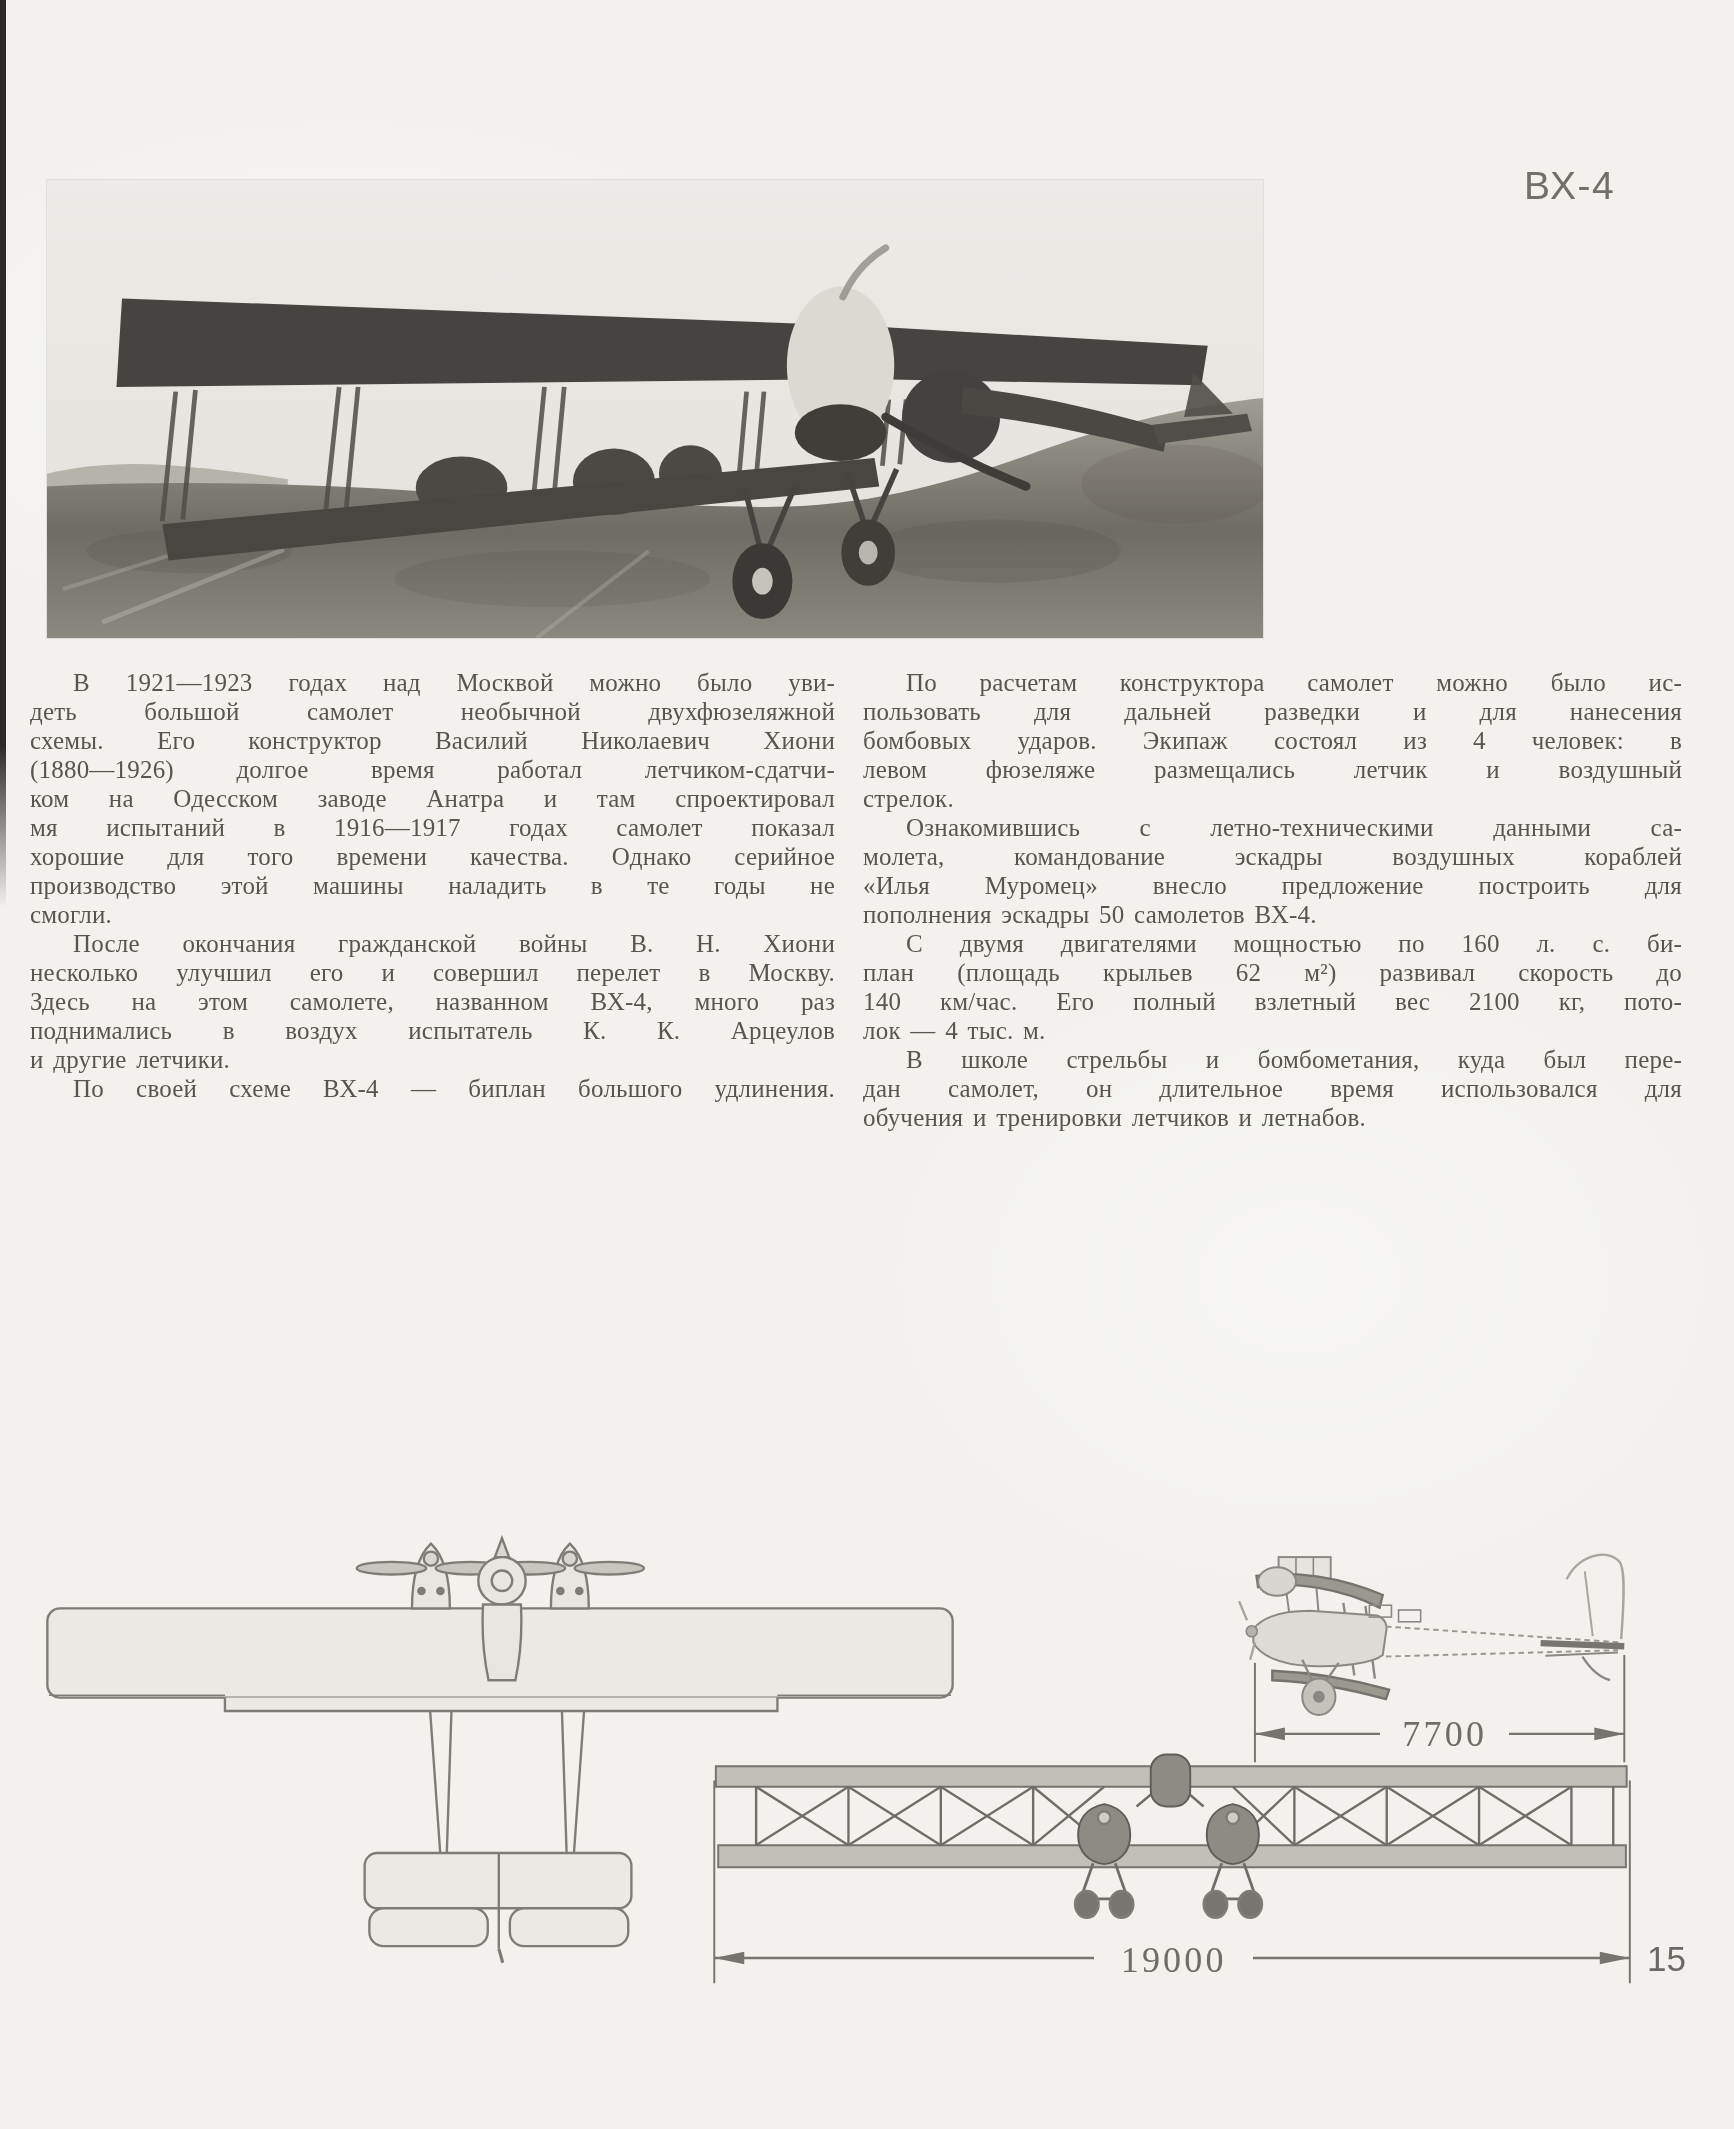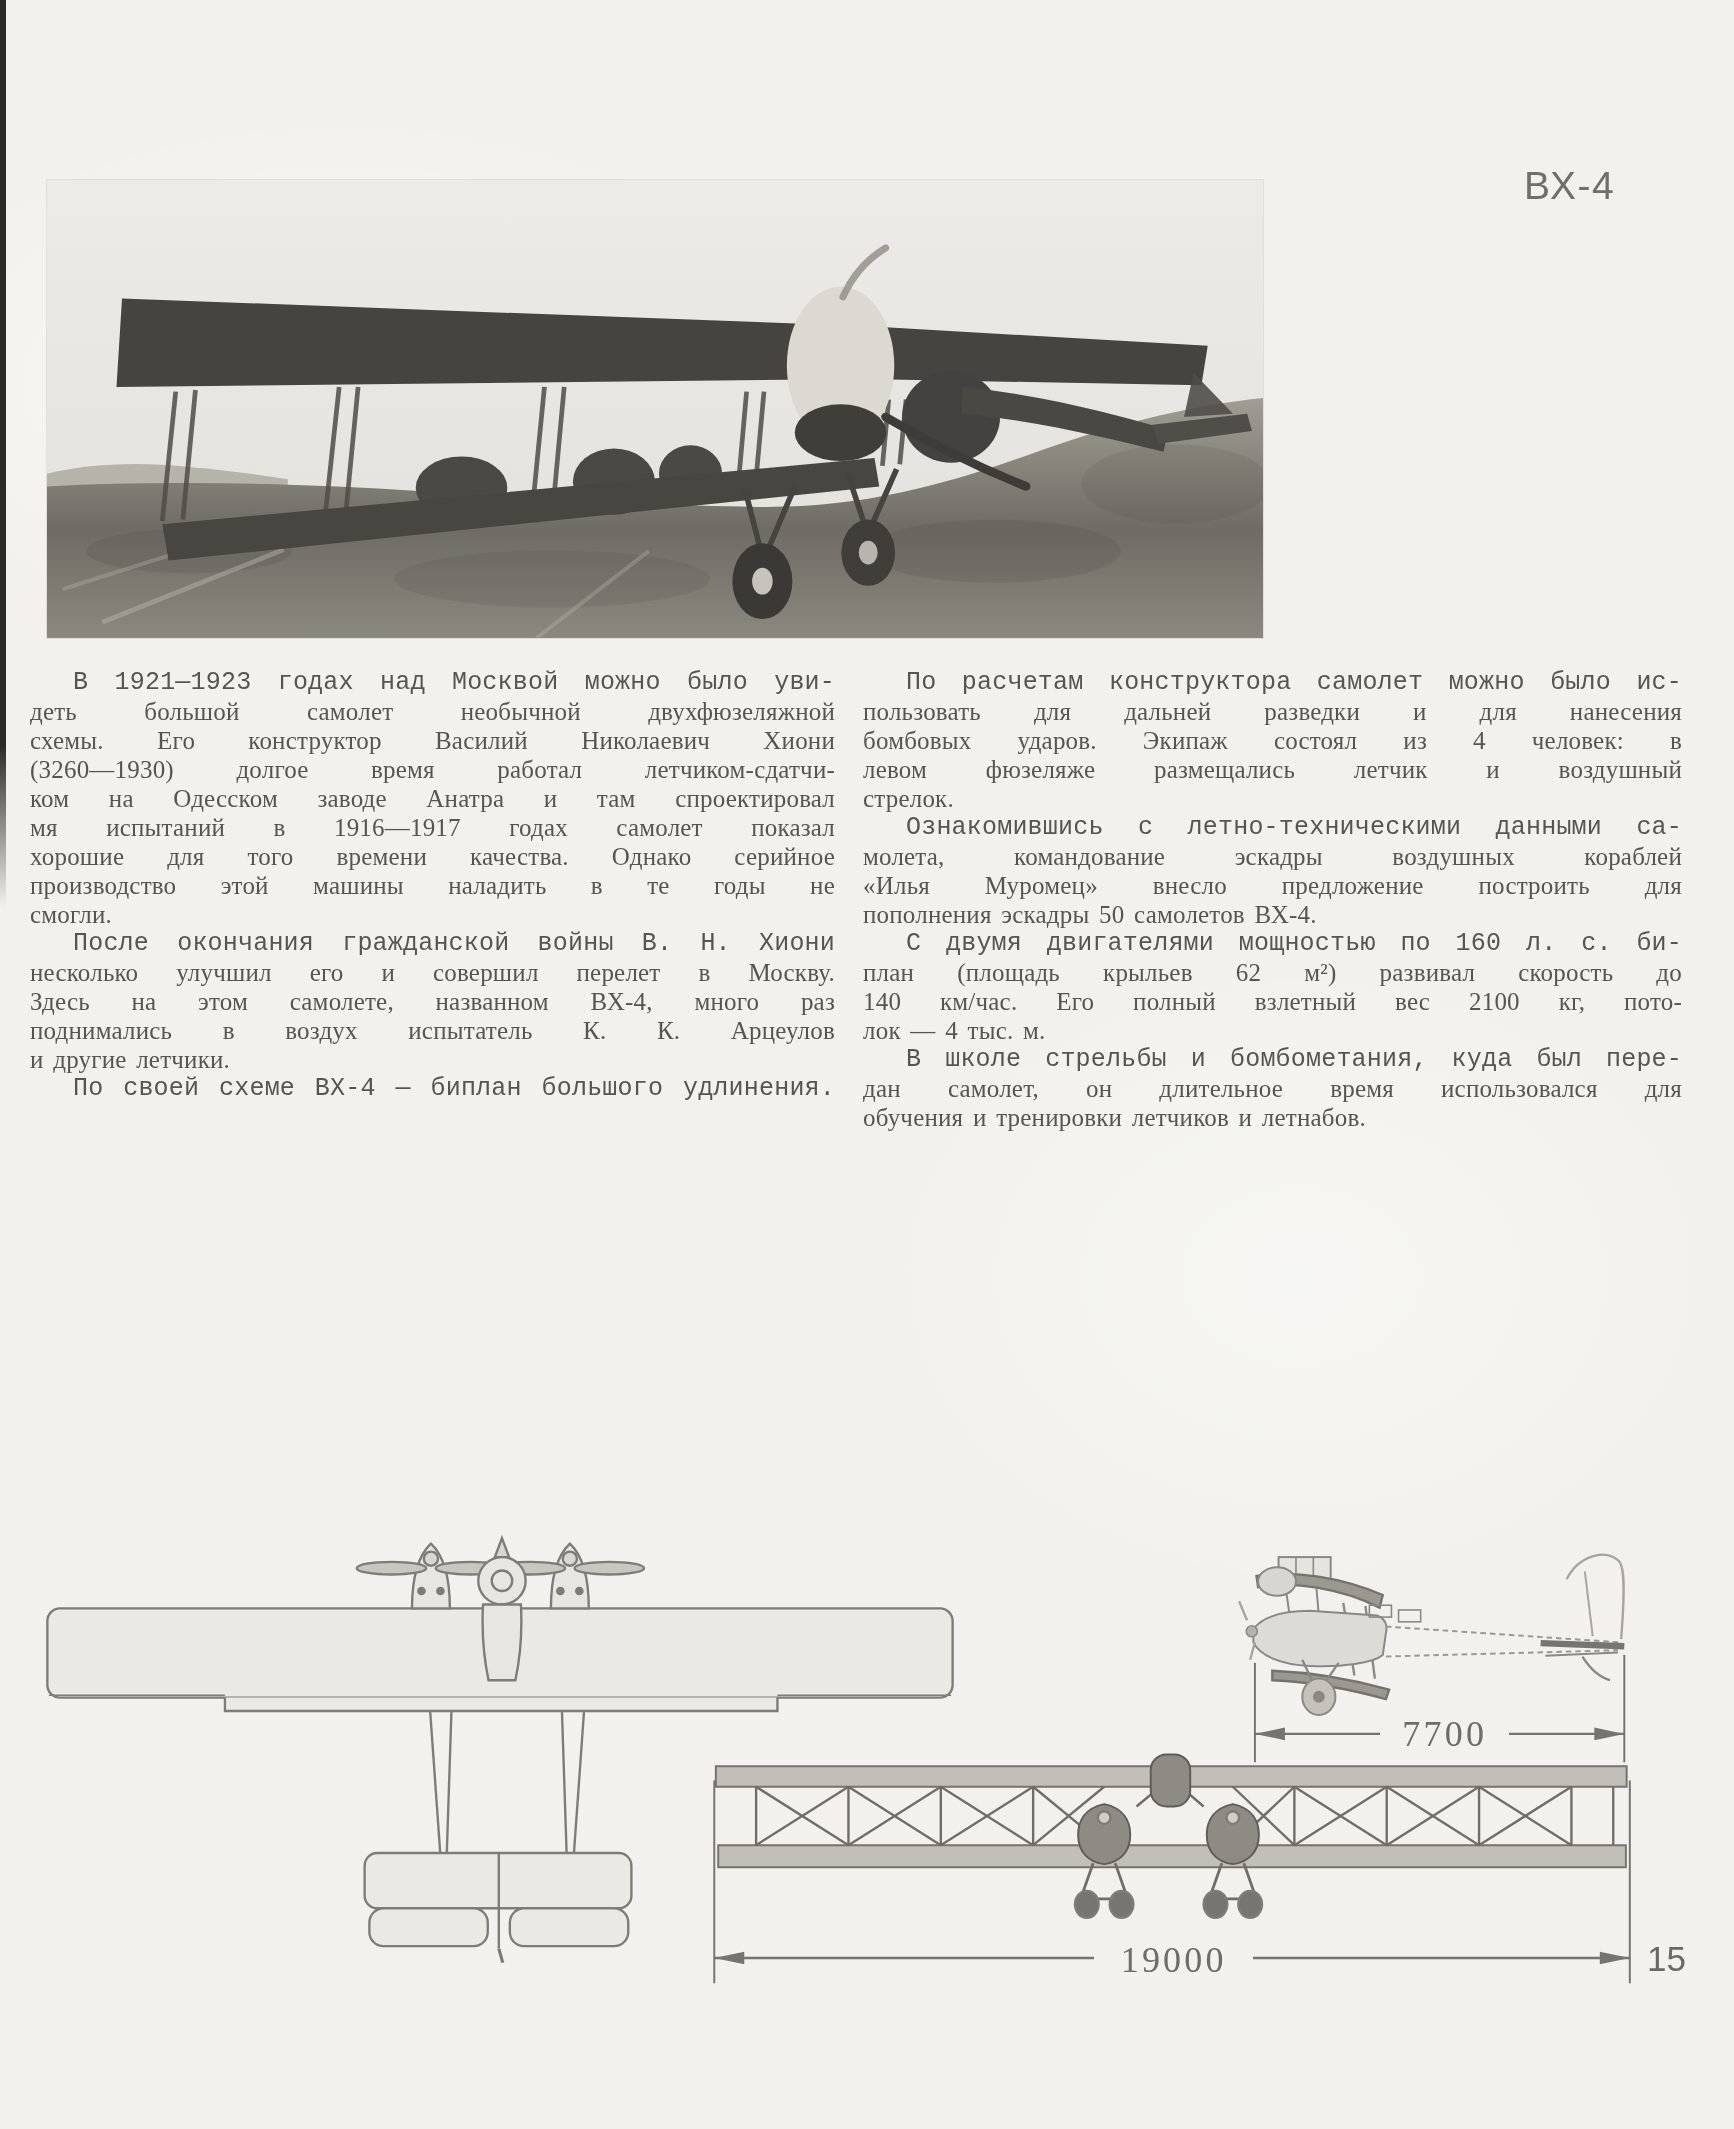--- a/index.html
+++ b/index.html
@@ -29,21 +29,21 @@
   .photo svg{display:block;width:100%;height:100%;}
   .col{
     position:absolute;top:668px;
     font-size:25px;line-height:29px;color:#57554f;
     word-spacing:3.2px;letter-spacing:0.2px;
   }
   .colL{left:30px;width:805px;}
   .colR{left:863px;width:819px;}
   .tline{text-align:justify;text-align-last:justify;white-space:normal;}
   .tline.nj{text-align-last:left;}
-  .tline.ind{text-indent:43px;font-family:Liberation Mono, monospace;}
+  .tline.ind{text-indent:43px;}
   .drawings{position:absolute;left:0;top:1500px;width:1734px;height:553px;}
   .drawings svg{display:block;width:1734px;height:553px;}
   .dim-label{
     position:absolute;text-align:center;
     font-size:36px;color:#6f6d68;letter-spacing:3.2px;
     background:#f2f1ed;padding:0 4.7px;
     font-family:"Liberation Serif", serif;
   }
   .dim-7700{left:1380px;top:1713px;width:120px;}
   .dim-19000{left:1094px;top:1939px;width:150px;}
@@ -127,21 +127,21 @@
       <ellipse cx="906" cy="508" rx="13" ry="17" fill="#c6c3bc"></ellipse>
       <ellipse cx="1040" cy="472" rx="34" ry="42" fill="#3f3e39"></ellipse>
       <ellipse cx="1040" cy="472" rx="12" ry="15" fill="#b8b5ae"></ellipse>
     </svg>
   </div>
 
   <div class="col colL">
       <div class="tline ind">В 1921—1923 годах над Москвой можно было уви-</div>
       <div class="tline">деть большой самолет необычной двухфюзеляжной</div>
       <div class="tline">схемы. Его конструктор Василий Николаевич Хиони</div>
-      <div class="tline">(3260—1930) долгое время работал летчиком-сдатчи-</div>
+      <div class="tline">(1880—1926) долгое время работал летчиком-сдатчи-</div>
       <div class="tline">ком на Одесском заводе Анатра и там спроектировал</div>
       <div class="tline">мя испытаний в 1916—1917 годах самолет показал</div>
       <div class="tline">хорошие для того времени качества. Однако серийное</div>
       <div class="tline">производство этой машины наладить в те годы не</div>
       <div class="tline nj">смогли.</div>
       <div class="tline ind">После окончания гражданской войны В. Н. Хиони</div>
       <div class="tline">несколько улучшил его и совершил перелет в Москву.</div>
       <div class="tline">Здесь на этом самолете, названном ВХ-4, много раз</div>
       <div class="tline">поднимались в воздух испытатель К. К. Арцеулов</div>
       <div class="tline nj">и другие летчики.</div>

